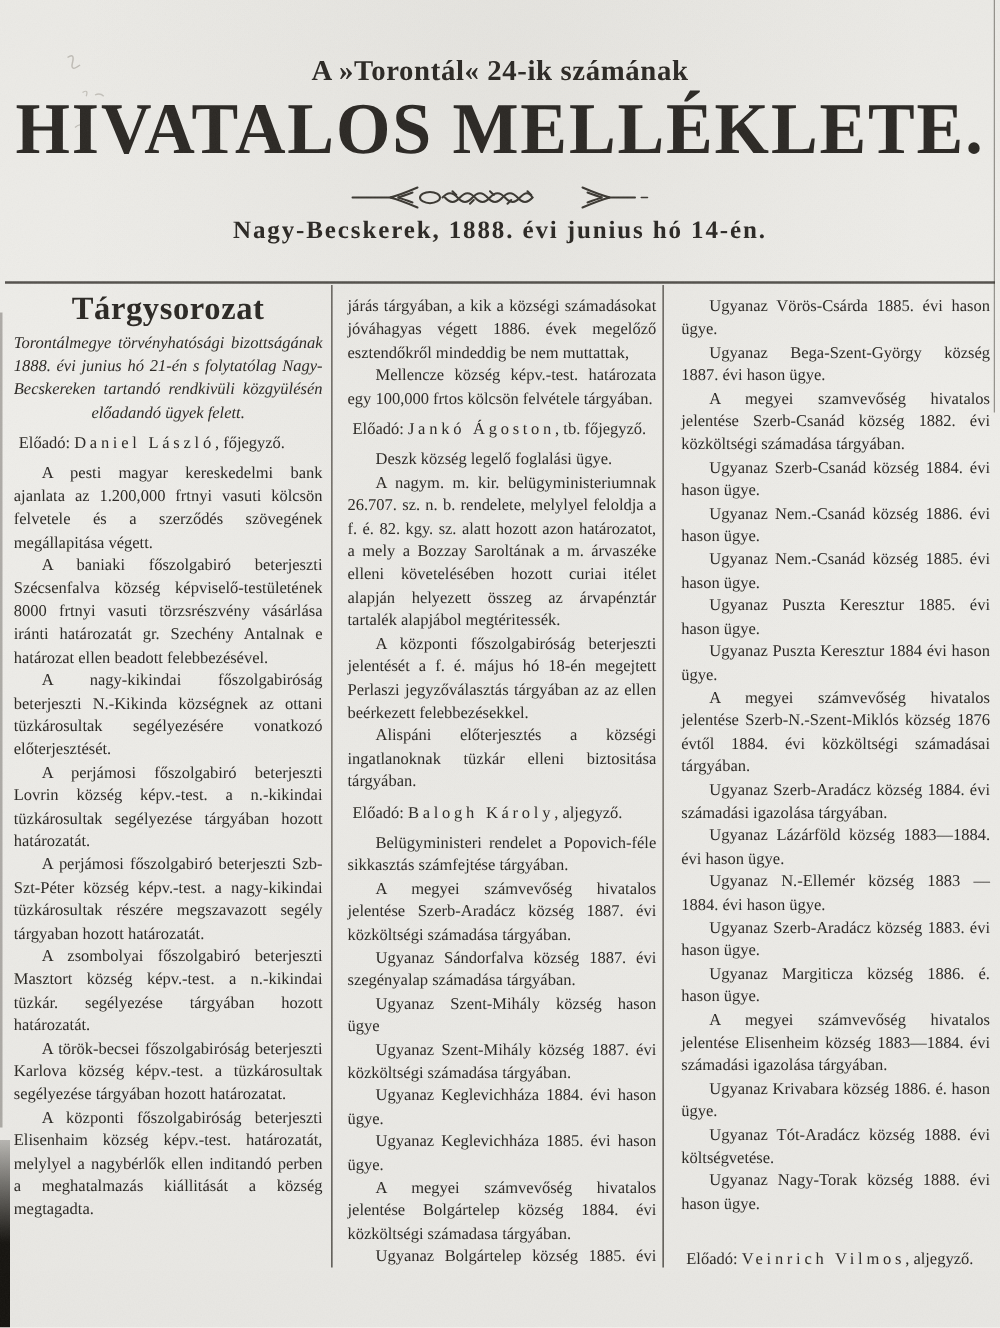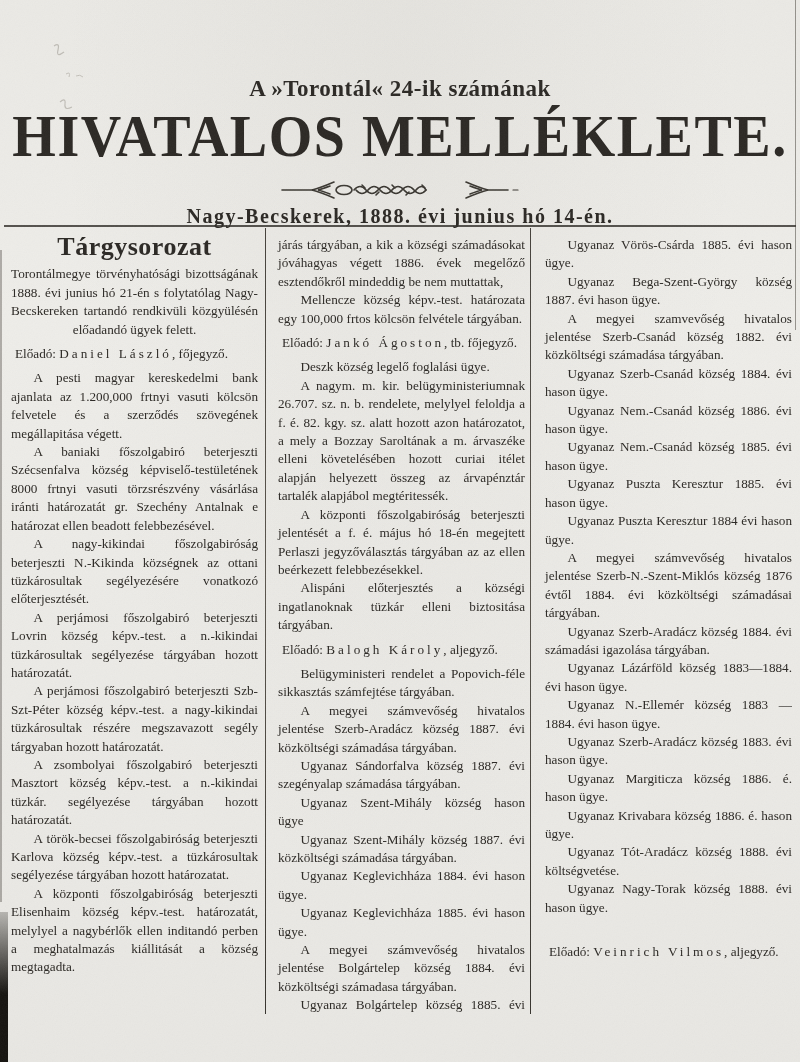--- a/index.html
+++ b/index.html
@@ -15,21 +15,21 @@
     position:absolute;inset:0;
     background:
       radial-gradient(ellipse at 50% 10%, rgba(120,115,105,.06), transparent 60%),
       linear-gradient(180deg, rgba(110,105,95,.05), rgba(90,85,78,.02) 30%, rgba(90,85,78,.06));
     pointer-events:none;
   }
   .noise{position:absolute;inset:0;opacity:.05;pointer-events:none;}
   
   .masthead{position:relative;text-align:center;}
   .issue-line{
-    margin:0;padding-top:76px;
+    margin:0;padding-top:44px;
     font-size:23px;font-weight:bold;letter-spacing:.5px;
   }
   .main-title{
     margin:2px 0 0 0;
     font-size:56px;font-weight:bold;letter-spacing:1.5px;
     transform:scaleY(1.04);
   }
   .ornament-wrap{margin:9px auto 2px auto;width:240px;height:26px;}
   .dateline{
     margin:2px 0 0 0;
@@ -56,21 +56,21 @@
     background:linear-gradient(180deg, #44403a 0%, #59544c 45%, #36332d 100%);
   }
   .vrule.r1{left:265px;}
   .vrule.r2{left:530px;}
   .section-title{
     margin:2px 0 9px 0;
     font-size:26px;font-weight:bold;text-align:center;letter-spacing:.5px;
   }
   p.para{margin:0;}
   p.item{text-indent:1.7em;}
-  p.intro{text-align:justify;text-align-last:center;margin-bottom:3px;}
+  p.intro{text-align:justify;text-align-last:center;margin-bottom:3px;font-style:italic;}
   p.presenter{margin:6px 4px;text-indent:0;}
   p.presenter .sp-name{letter-spacing:3px;}
   .gap-before{margin-top:26px !important;}
   
   .edge-left-line{
     position:absolute;left:0;top:250px;bottom:160px;width:2px;
     background:rgba(55,50,44,.35);pointer-events:none;
   }
   .edge-left-blob{
     position:absolute;left:0;bottom:0;width:8px;height:150px;
@@ -163,20 +163,21 @@
       <p class="para item">Ugyanaz Nem.-Csanád község 1886. évi hason ügye.</p>
       <p class="para item">Ugyanaz Nem.-Csanád község 1885. évi hason ügye.</p>
       <p class="para item">Ugyanaz Puszta Keresztur 1885. évi hason ügye.</p>
       <p class="para item">Ugyanaz Puszta Keresztur 1884 évi hason ügye.</p>
       <p class="para item">A megyei számvevőség hivatalos jelentése Szerb-N.-Szent-Miklós község 1876 évtől 1884. évi közköltségi számadásai tárgyában.</p>
       <p class="para item">Ugyanaz Szerb-Aradácz község 1884. évi számadási igazolása tárgyában.</p>
       <p class="para item">Ugyanaz Lázárföld község 1883—1884. évi hason ügye.</p>
       <p class="para item">Ugyanaz N.-Ellemér község 1883 — 1884. évi hason ügye.</p>
       <p class="para item">Ugyanaz Szerb-Aradácz község 1883. évi hason ügye.</p>
       <p class="para item">Ugyanaz Margiticza község 1886. é. hason ügye.</p>
+      <p class="para item">A megyei számvevőség hivatalos jelentése Elisenheim község 1883—1884. évi számadási igazolása tárgyában.</p>
       <p class="para item">Ugyanaz Krivabara község 1886. é. hason ügye.</p>
       <p class="para item">Ugyanaz Tót-Aradácz község 1888. évi költségvetése.</p>
       <p class="para item">Ugyanaz Nagy-Torak község 1888. évi hason ügye.</p>
       <p class="para presenter gap-before"><span>Előadó: </span><span class="sp-name">Veinrich Vilmos</span><span>, aljegyző.</span></p>
     </div>
 </div>
 
 <div class="edge-left-line"></div>
 <div class="edge-left-blob"></div>
 <div class="edge-right-line"></div>

